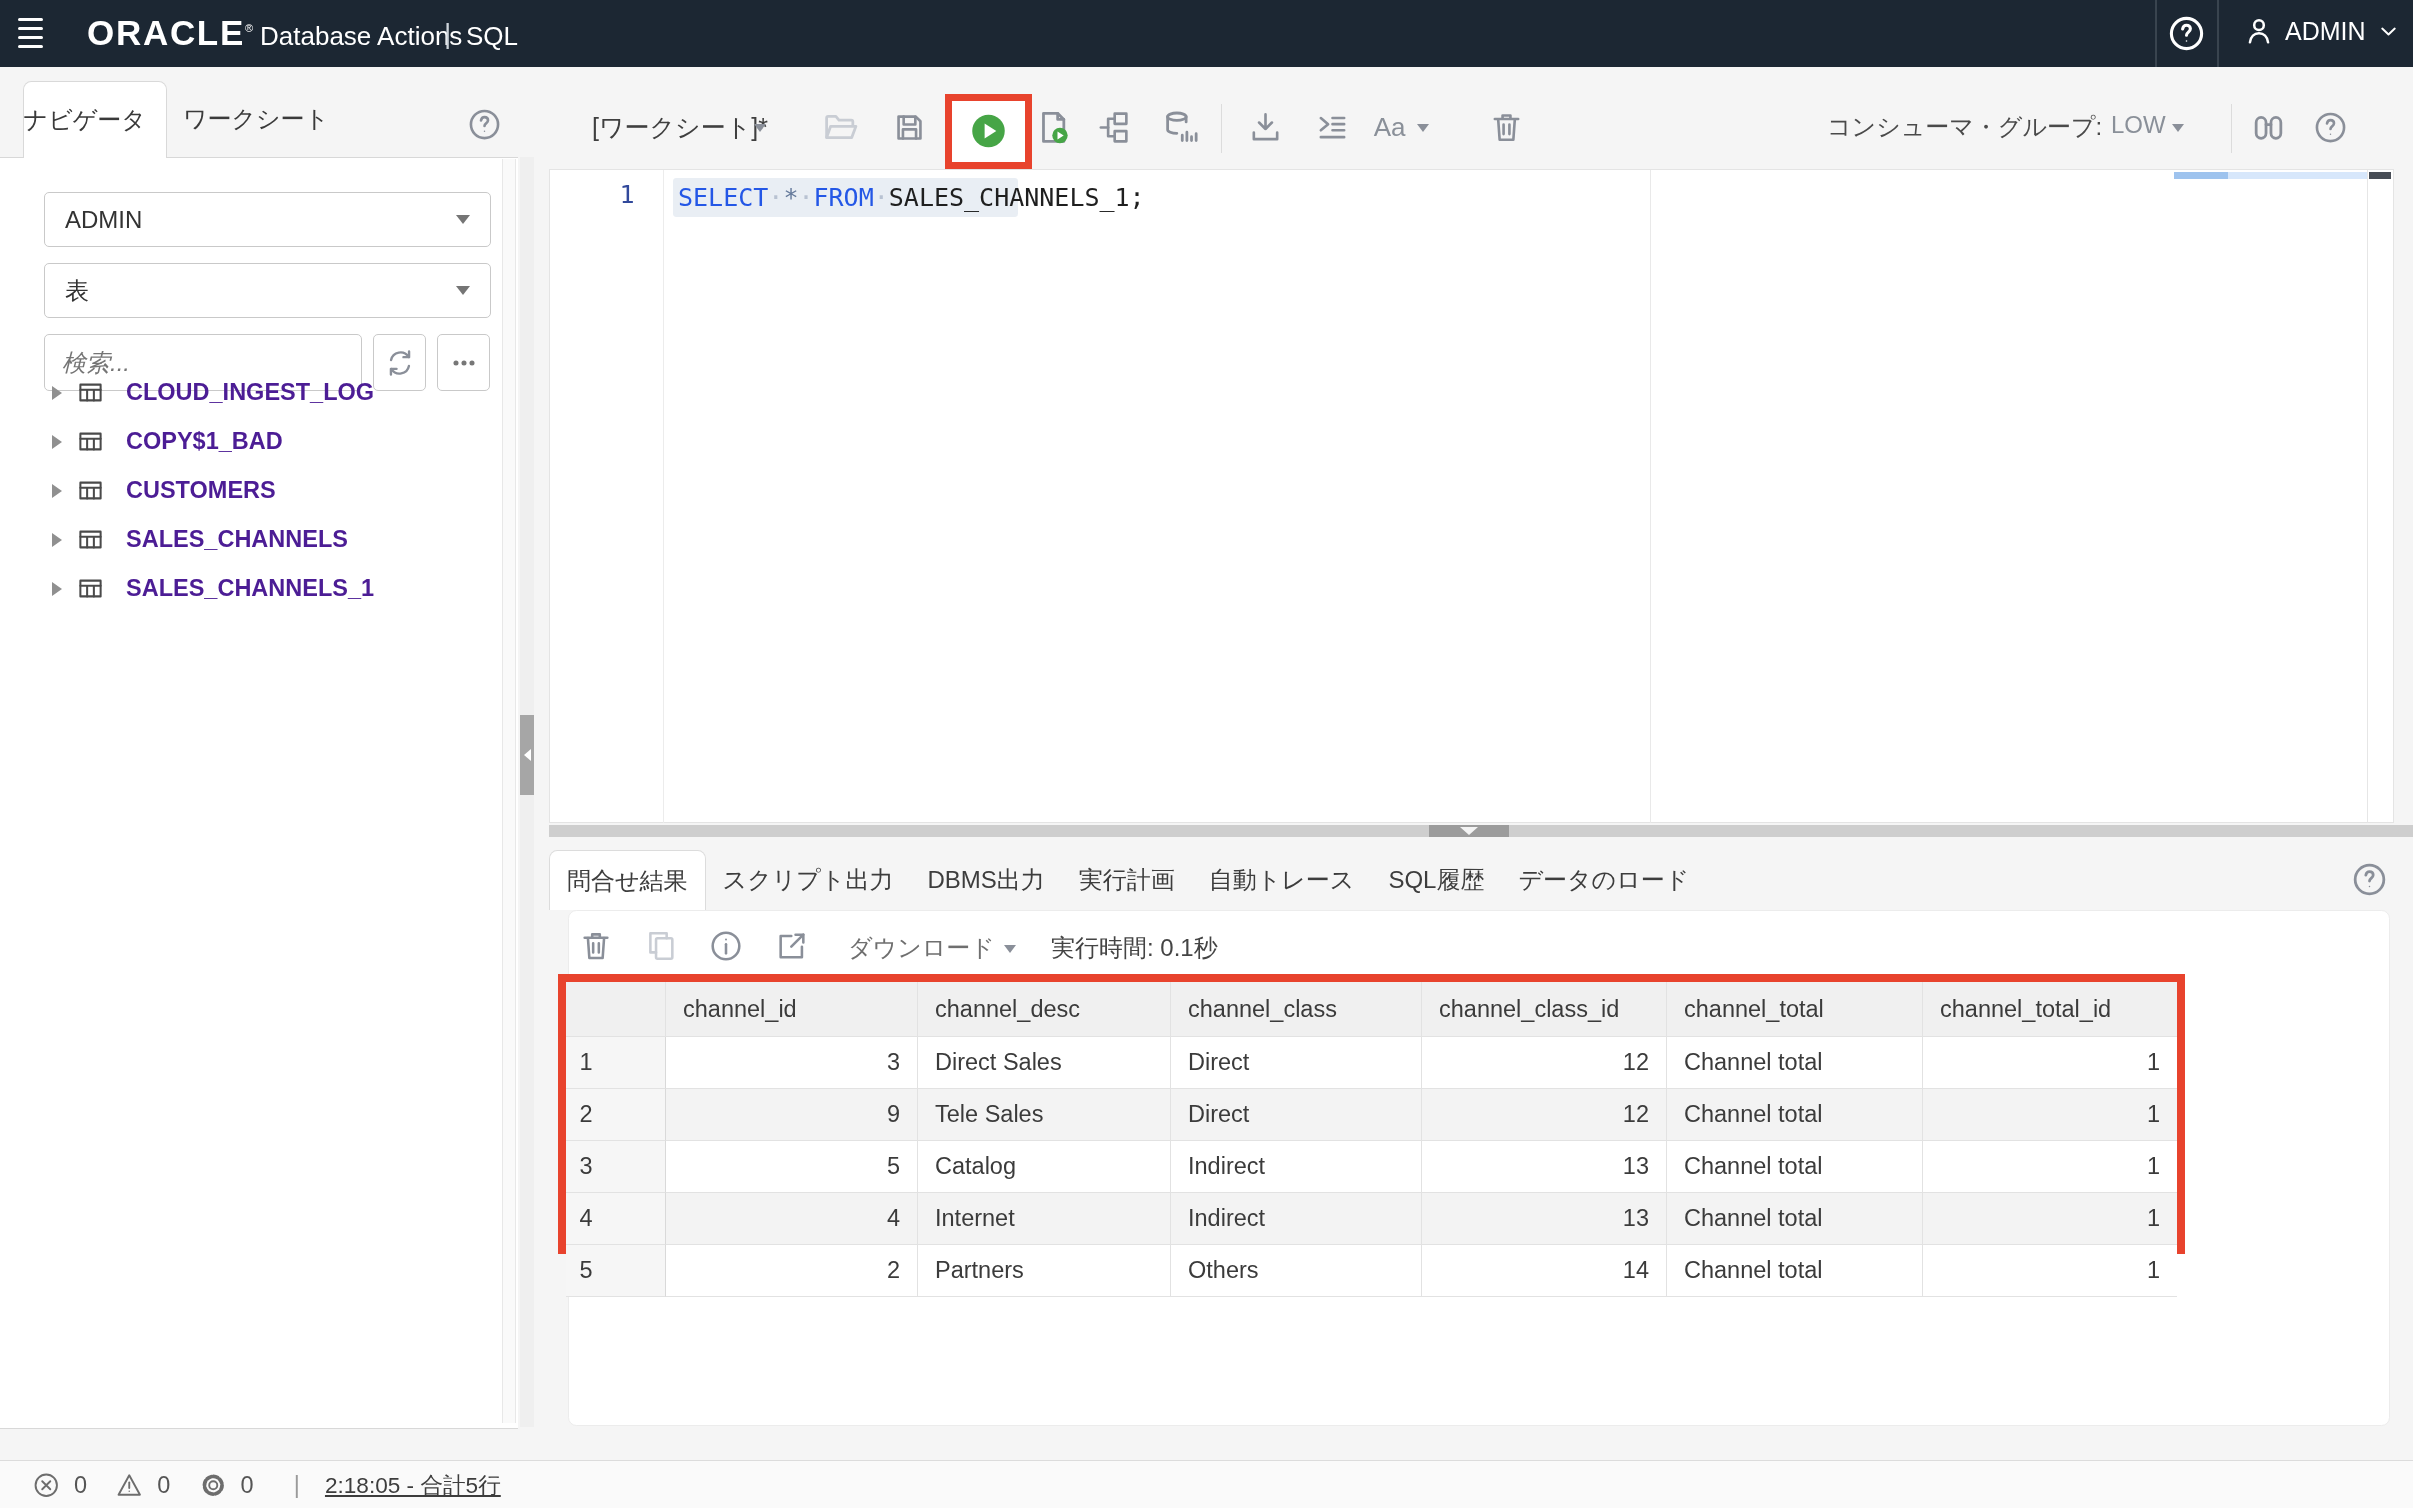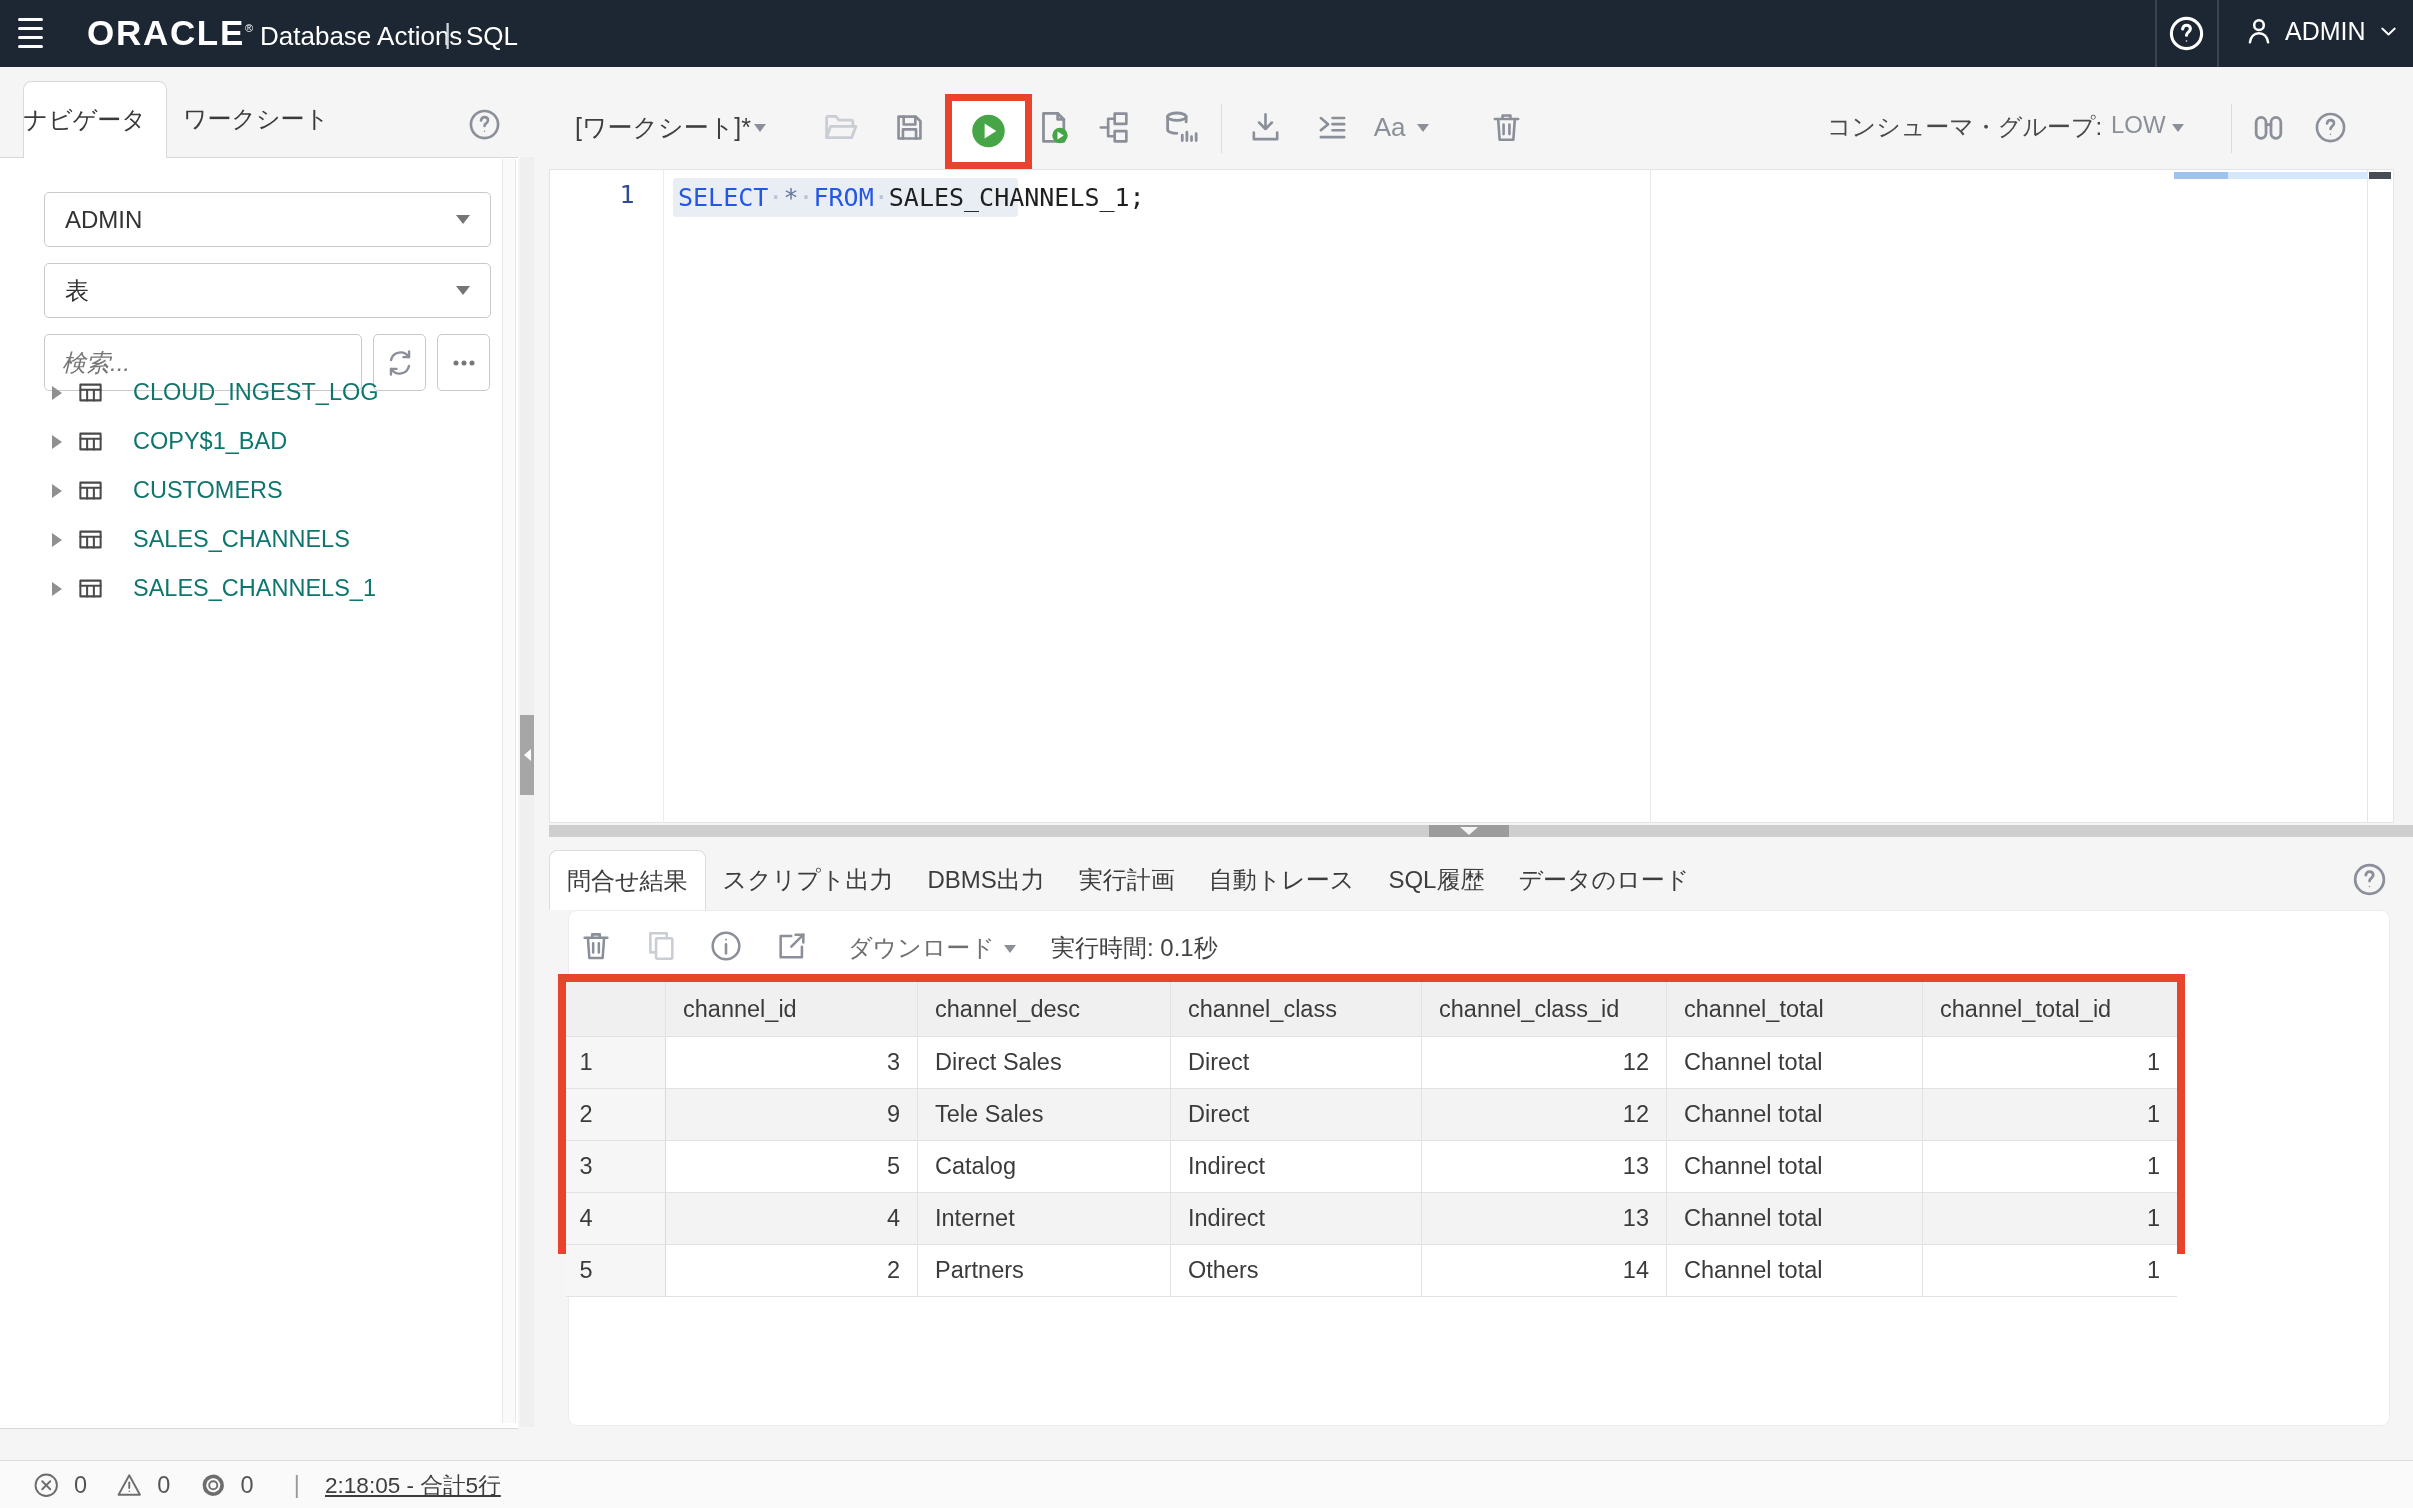--- a/index.html
+++ b/index.html
@@ -29,27 +29,27 @@
   #side-panel{position:absolute;left:0;top:157px;width:518px;height:1270px;background:#fff;border-top:0.8px solid #d8d8d8;border-bottom:0.8px solid #d8d8d8;z-index:2;}
   .sel{position:absolute;left:44px;width:447px;height:55px;border:0.8px solid #c9c9c9;border-radius:5px;background:#fff;display:flex;align-items:center;padding:0 20px;font-size:24px;color:#333;box-sizing:border-box;cursor:pointer;}
   .sel .caret{margin-left:auto;}
   .caret{width:0;height:0;border-left:7.5px solid transparent;border-right:7.5px solid transparent;border-top:9.2px solid #757575;}
   .caret-sm{width:0;height:0;border-left:6.7px solid transparent;border-right:6.7px solid transparent;border-top:8.4px solid #8a8f99;}
   #side-search{position:absolute;left:44px;top:333px;width:318px;height:57px;border:0.8px solid #c9c9c9;border-radius:5px;box-sizing:border-box;font-size:24px;font-style:italic;color:#8a8a8a;padding:0 17px;font-family:"Liberation Sans",sans-serif;background:#fff;}
   .side-btn{position:absolute;top:333px;width:53px;height:57px;border:0.8px solid #c9c9c9;border-radius:5px;background:#fff;box-sizing:border-box;display:flex;align-items:center;justify-content:center;cursor:pointer;}
   #tree{position:absolute;left:0;top:366px;width:494px;}
   .tree-item{height:49px;display:flex;align-items:center;padding-left:52px;cursor:pointer;}
   .tw{width:0;height:0;border-top:7.5px solid transparent;border-bottom:7.5px solid transparent;border-left:10px solid #909090;margin-right:15px;}
-  .tree-item .lbl{font-size:23.5px;color:#0f766e;margin-left:29px;}
+  .tree-item .lbl{font-size:23.5px;color:#4c1d95;margin-left:22px;font-weight:bold;}
   #side-scroll{position:absolute;left:502px;top:159px;width:11.7px;height:1264px;background:#fafafa;border-left:0.8px solid #e8e8e8;border-right:0.8px solid #e8e8e8;z-index:4;}
   #vsplit{position:absolute;left:520px;top:157px;width:14.2px;height:1270px;background:#efefef;z-index:4;}
   #vsplit .thumb{position:absolute;left:0;top:558px;width:14.2px;height:80px;background:#a6a6a6;display:flex;align-items:center;justify-content:center;cursor:col-resize;}
   #vsplit .tri{width:0;height:0;border-top:6.7px solid transparent;border-bottom:6.7px solid transparent;border-right:7.5px solid #fff;}
   
-  .ws-title{position:absolute;left:575px;top:111px;font-size:25px;color:#3f3f3f;cursor:pointer;}
+  .ws-title{position:absolute;left:592px;top:111px;font-size:25px;color:#3f3f3f;cursor:pointer;}
   .tbtn{position:absolute;width:39px;height:39px;top:108px;display:flex;align-items:center;justify-content:center;cursor:pointer;}
   .tdiv{position:absolute;top:104px;width:0.8px;height:49px;background:#dcdcdc;}
   .redbox{position:absolute;border:7.5px solid #e8432d;background:#fff;box-sizing:border-box;z-index:5;}
   
   #editor{position:absolute;left:549px;top:169px;width:1845px;height:654px;background:#fff;border:0.8px solid #e4e4e4;box-sizing:border-box;}
   #gutter{position:absolute;left:0;top:0;width:113px;height:653px;border-right:0.8px solid #ececec;}
   #lineno{position:absolute;right:28.5px;top:10px;font-size:25px;color:#31499b;font-family:"DejaVu Sans Mono",monospace;}
   #codeline{position:absolute;left:123px;top:8.4px;width:345px;height:39px;background:#e9eef4;border-radius:3.4px;}
   #codetext{position:absolute;left:128px;top:8.4px;height:39px;line-height:39px;font-size:25px;font-family:"DejaVu Sans Mono",monospace;white-space:pre;}
   .kw{color:#2457e6;} .ws-dot{color:#b8c2d2;} .star{color:#657a9b;} .ident{color:#1f1f1f;}

